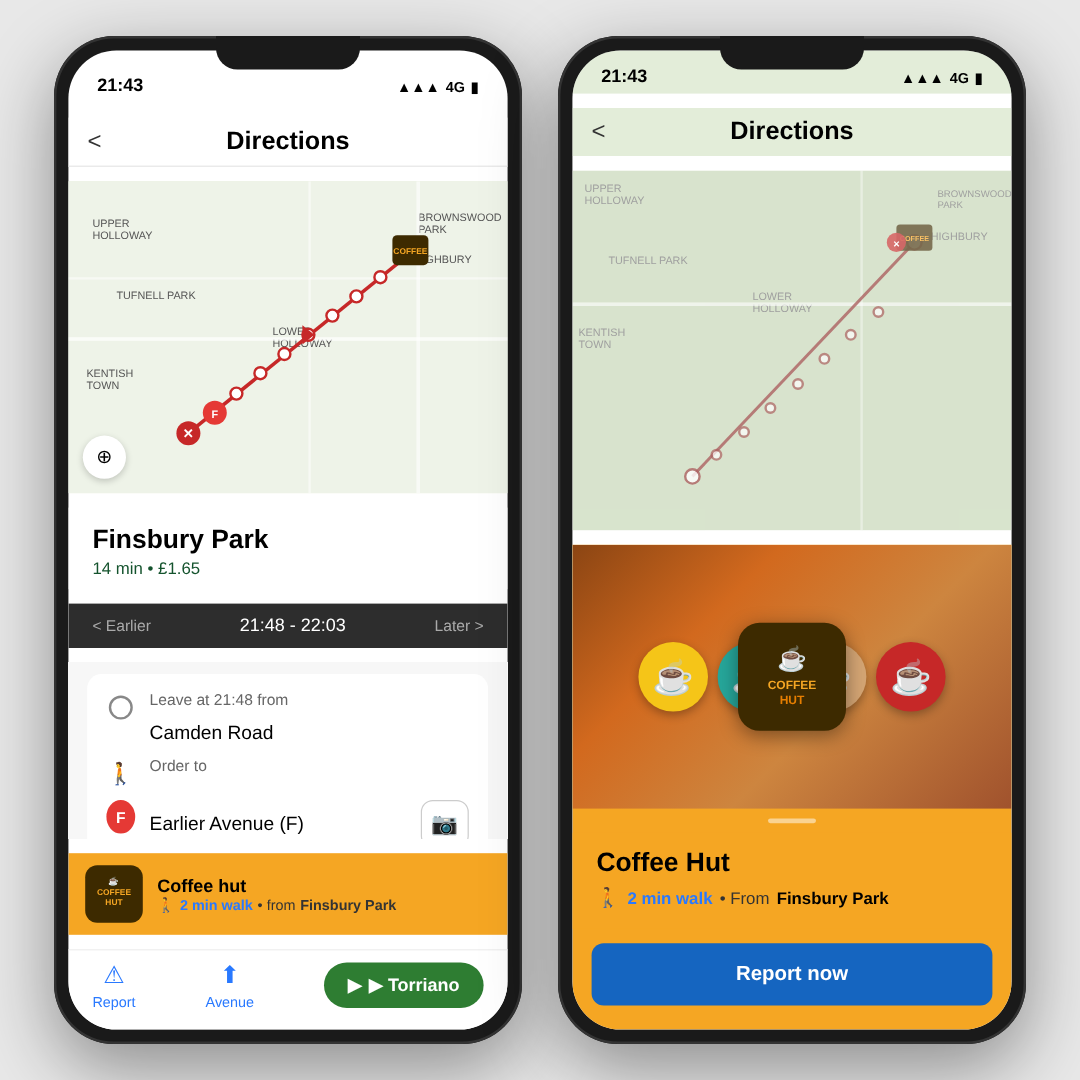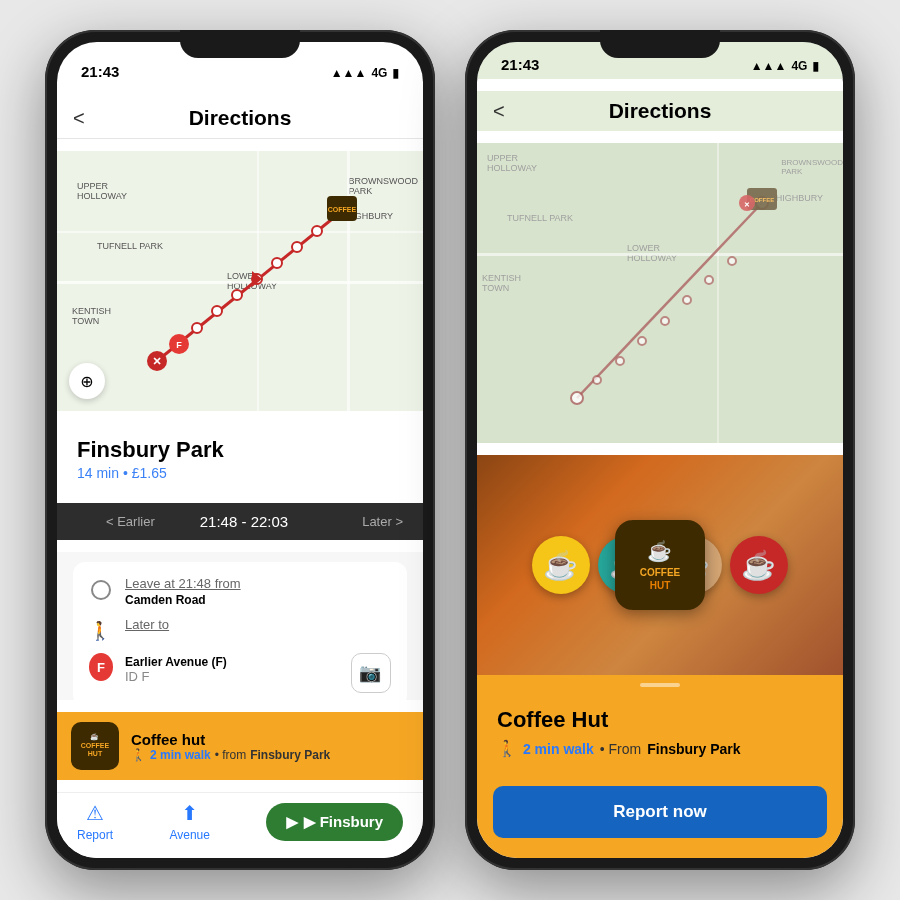--- a/index.html
+++ b/index.html
@@ -119,34 +119,34 @@
       box-shadow: 0 2px 6px rgba(0,0,0,0.2);
       font-size: 16px;
     }
 
     
     .info-section {
       padding: 14px 20px 10px;
       background: #fff;
     }
     .destination-name { font-size: 22px; font-weight: 700; }
-    .trip-details { font-size: 14px; color: #3b82f6; margin-top: 2px; }
+    .trip-details { font-size: 14px; color: #14532d; margin-top: 2px; }
 
     
     .time-bar {
       background: #2d2d2d;
       color: #fff;
       display: flex;
       align-items: center;
       justify-content: space-between;
       padding: 10px 20px;
       font-size: 14px;
     }
     .time-bar-center { font-size: 15px; font-weight: 400; }
-    .time-nav-btn { color: #aaa; font-size: 13px; margin-left: 29px; }
+    .time-nav-btn { color: #aaa; font-size: 13px; }
 
     
     .directions-list {
       flex: 1;
       overflow-y: auto;
       background: #f7f7f7;
       padding: 10px 16px;
     }
     .direction-card {
       background: #fff;
@@ -173,22 +173,22 @@
     }
     .dir-icon-circle {
       width: 20px;
       height: 20px;
       border-radius: 50%;
       border: 2px solid #888;
       background: #fff;
     }
     .dir-icon-walk { font-size: 18px; }
     .dir-text { flex: 1; }
-    .dir-label { font-size: 13px; color: #666; text-decoration: underline; }
-    .dir-main { font-size: 12px; font-weight: 700; margin-top: 2px; }
+    .dir-label { font-size: 13px; color: #666; }
+    .dir-main { font-size: 16px; font-weight: 400; margin-top: 12px; }
     .dir-sub { font-size: 13px; color: #888; }
     .bus-badge {
       width: 28px;
       height: 28px;
       border-radius: 50%;
       background: #e53935;
       color: #fff;
       font-size: 13px;
       font-weight: 700;
       display: flex;
@@ -455,21 +455,21 @@
             <div class="dir-icon-circle"></div>
           </div>
           <div class="dir-text">
             <div class="dir-label">Leave at 21:48 from</div>
             <div class="dir-main">Camden Road</div>
           </div>
         </div>
         <div class="dir-row">
           <div class="dir-icon dir-icon-walk">🚶</div>
           <div class="dir-text">
-            <div class="dir-label">Later to</div>
+            <div class="dir-label">Order to</div>
           </div>
         </div>
         <div class="dir-row">
           <div class="dir-icon">
             <div class="bus-badge">F</div>
           </div>
           <div class="dir-text">
             <div class="dir-main">Earlier Avenue (F)</div>
             <div class="dir-sub">ID F</div>
           </div>
@@ -499,21 +499,21 @@
       <div class="bottom-btn">
         <span class="bottom-btn-icon">⚠</span>
         <span>Report</span>
       </div>
       <div class="bottom-btn">
         <span class="bottom-btn-icon">⬆</span>
         <span>Avenue</span>
       </div>
       <div class="navigate-btn">
         <span>▶</span>
-        <span>▶ Finsbury</span>
+        <span>▶ Torriano</span>
       </div>
     </div>
 
   </div>
 </div>
 
 <div class="phone">
   <div class="notch"></div>
   <div class="phone-screen phone2-screen">
 

